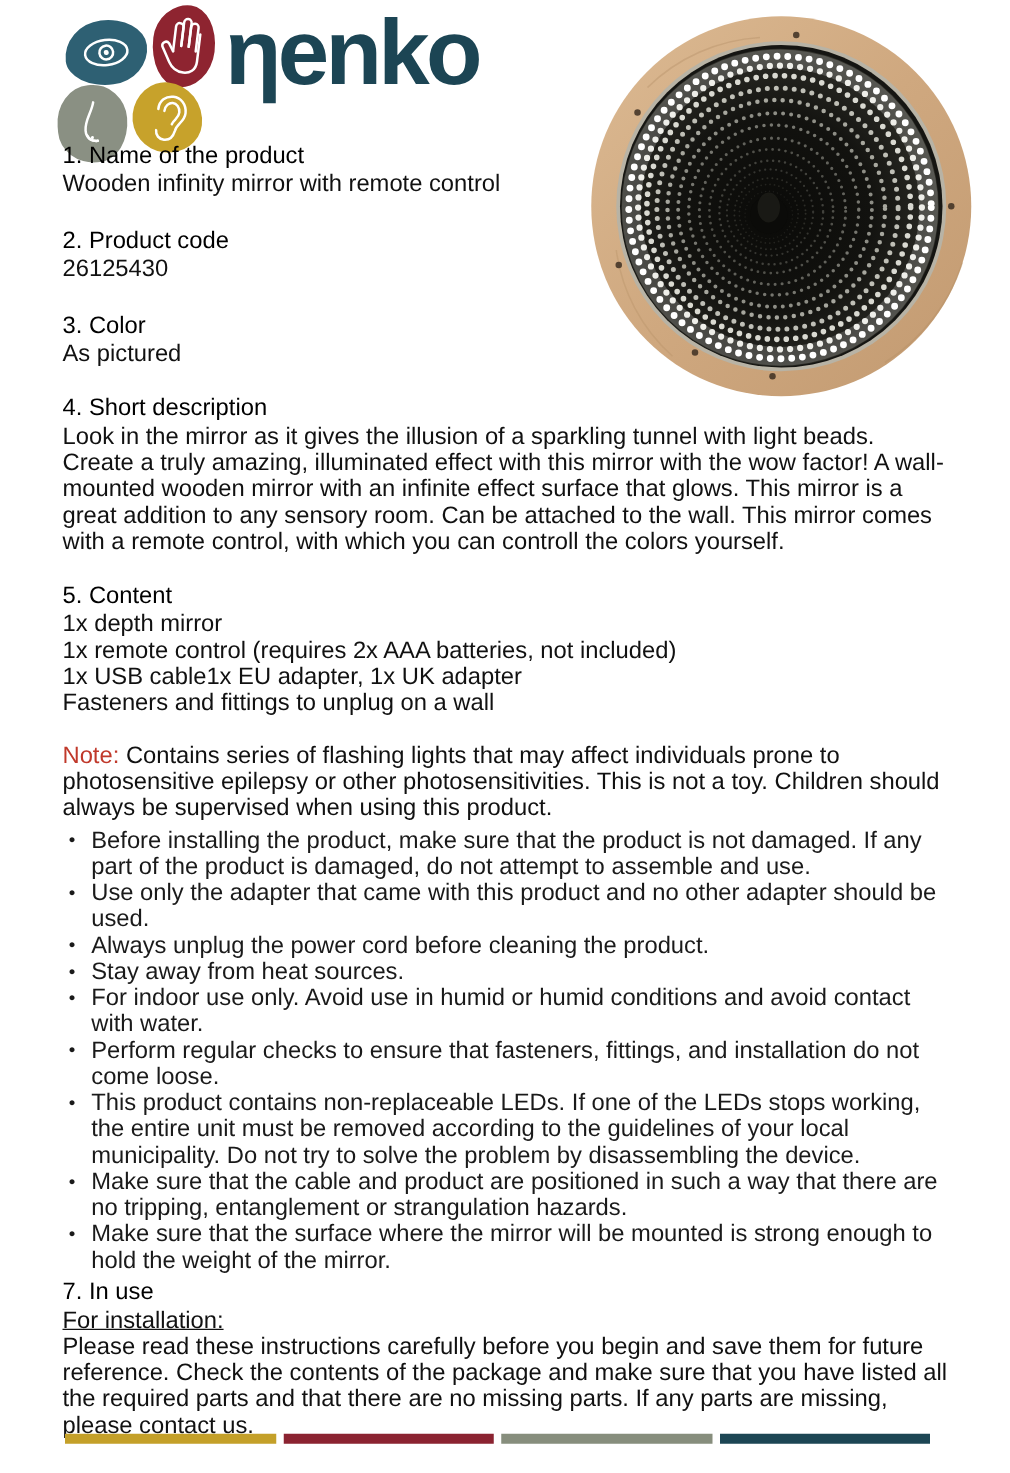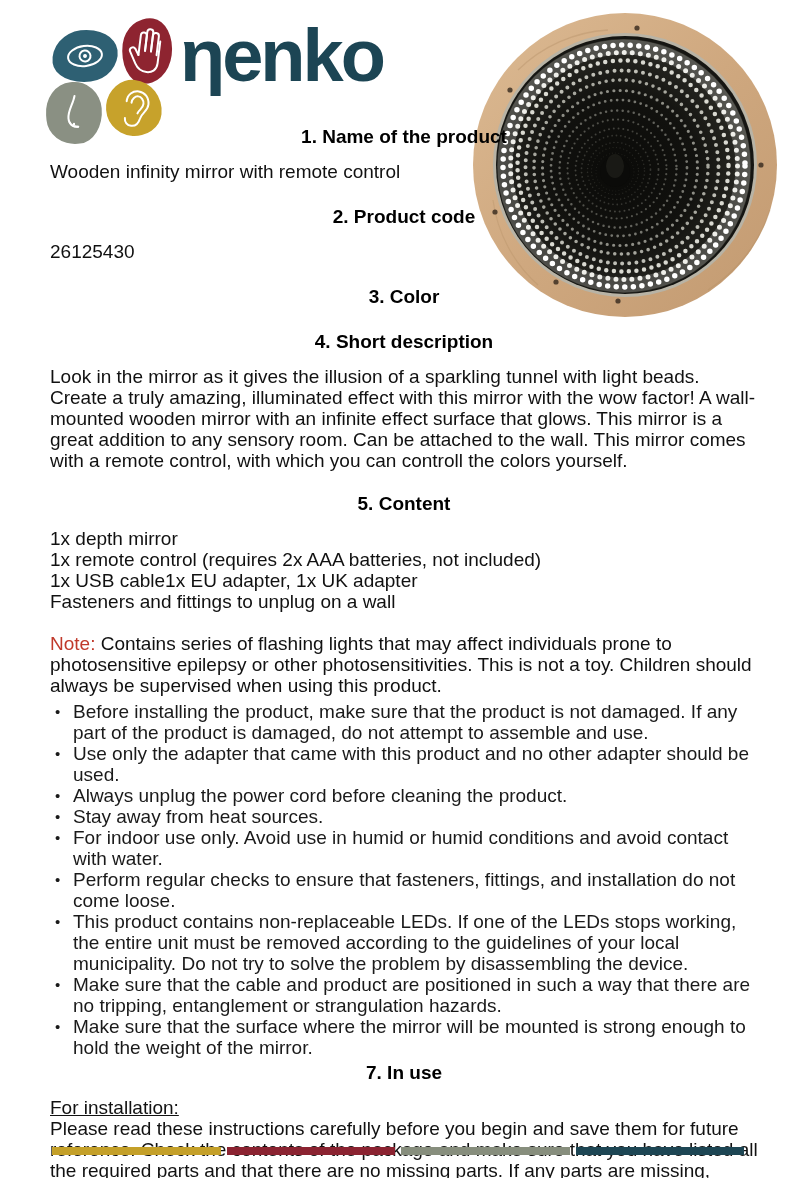--- a/index.html
+++ b/index.html
@@ -1,34 +1,34 @@
 <!DOCTYPE html>
 <html><head>
 <meta charset="utf-8">
 <style>
   html,body{margin:0;padding:0;background:#ffffff;}
   body{font-family:"Liberation Sans","DejaVu Sans",sans-serif;color:#1a1a1a;}
   .page{position:relative;width:808px;height:1178px;background:#fff;overflow:hidden;}
 
   
-  .logo{position:absolute;left:46px;top:16px;width:370px;height:112px;}
+  .logo{position:absolute;left:46px;top:2px;width:370px;height:112px;}
   .blob{position:absolute;}
   .blob svg{position:absolute;left:0;top:0;width:100%;height:100%;}
   .blob-eye{left:6px;top:14px;width:66px;height:52px;border-radius:48% 52% 46% 54%/56% 46% 54% 44%;transform:rotate(-7deg);}
   .blob-hand{left:76px;top:2px;width:50px;height:66px;border-radius:54% 46% 52% 48%/44% 52% 48% 56%;transform:rotate(7deg);}
   .blob-nose{left:0px;top:66px;width:56px;height:62px;border-radius:50% 50% 46% 54%/52% 48% 56% 44%;transform:rotate(-5deg);}
   .blob-ear{left:60px;top:64px;width:56px;height:56px;border-radius:46% 54% 50% 50%/50% 56% 44% 50%;transform:rotate(6deg);}
   .wordmark{position:absolute;left:134px;top:-4px;font-size:74px;font-weight:800;letter-spacing:-3px;line-height:1.2;}
 
   
   .mirror{position:absolute;left:458px;top:10px;width:336px;height:312px;}
 
   
   .doc{position:absolute;left:50px;top:112px;width:708px;}
-  h2{font-size:19px;font-weight:700;color:#000;margin:12px;line-height:25px;text-align:center;}
+  h2{font-size:19px;font-weight:400;color:#000;margin:0;line-height:25px;}
   .mt1{margin-top:22px;} .mt2{margin-top:20px;} .mt3{margin-top:2px;}
   p,.line{font-size:19px;line-height:21px;margin:0;color:#111;}
   .gap{height:21px;}
   .note-label{font-weight:400;}
   ul.bullets{margin:5px 0 0 0;padding:0;list-style:none;}
   ul.bullets li{position:relative;padding-left:23px;font-size:19px;line-height:21px;margin:0 0 0 0;}
   ul.bullets li::before{content:"\2022";position:absolute;left:5px;top:0;font-size:15px;}
   .underline{text-decoration:underline;}
 
   
@@ -131,20 +131,21 @@
 
   <div class="doc">
 
     <h2>1. Name of the product</h2>
     <p>Wooden infinity mirror with remote control</p>
 
     <h2 class="mt1">2. Product code</h2>
     <p>26125430</p>
 
     <h2 class="mt1">3. Color</h2>
+    <p>As pictured</p>
 
     <h2 class="mt2">4. Short description</h2>
     <p>Look in the mirror as it gives the illusion of a sparkling tunnel with light beads. Create a truly amazing, illuminated effect with this mirror with the wow factor! A wall-mounted wooden mirror with an infinite effect surface that glows. This mirror is a great addition to any sensory room. Can be attached to the wall. This mirror comes with a remote control, with which you can controll the colors yourself.</p>
 
     <h2 class="mt2">5. Content</h2>
     <p class="line">1x depth mirror</p>
     <p class="line">1x remote control (requires 2x AAA batteries, not included)</p>
     <p class="line">1x USB cable1x EU adapter, 1x UK adapter</p>
     <p class="line">Fasteners and fittings to unplug on a wall</p>
     <div class="gap"></div>

